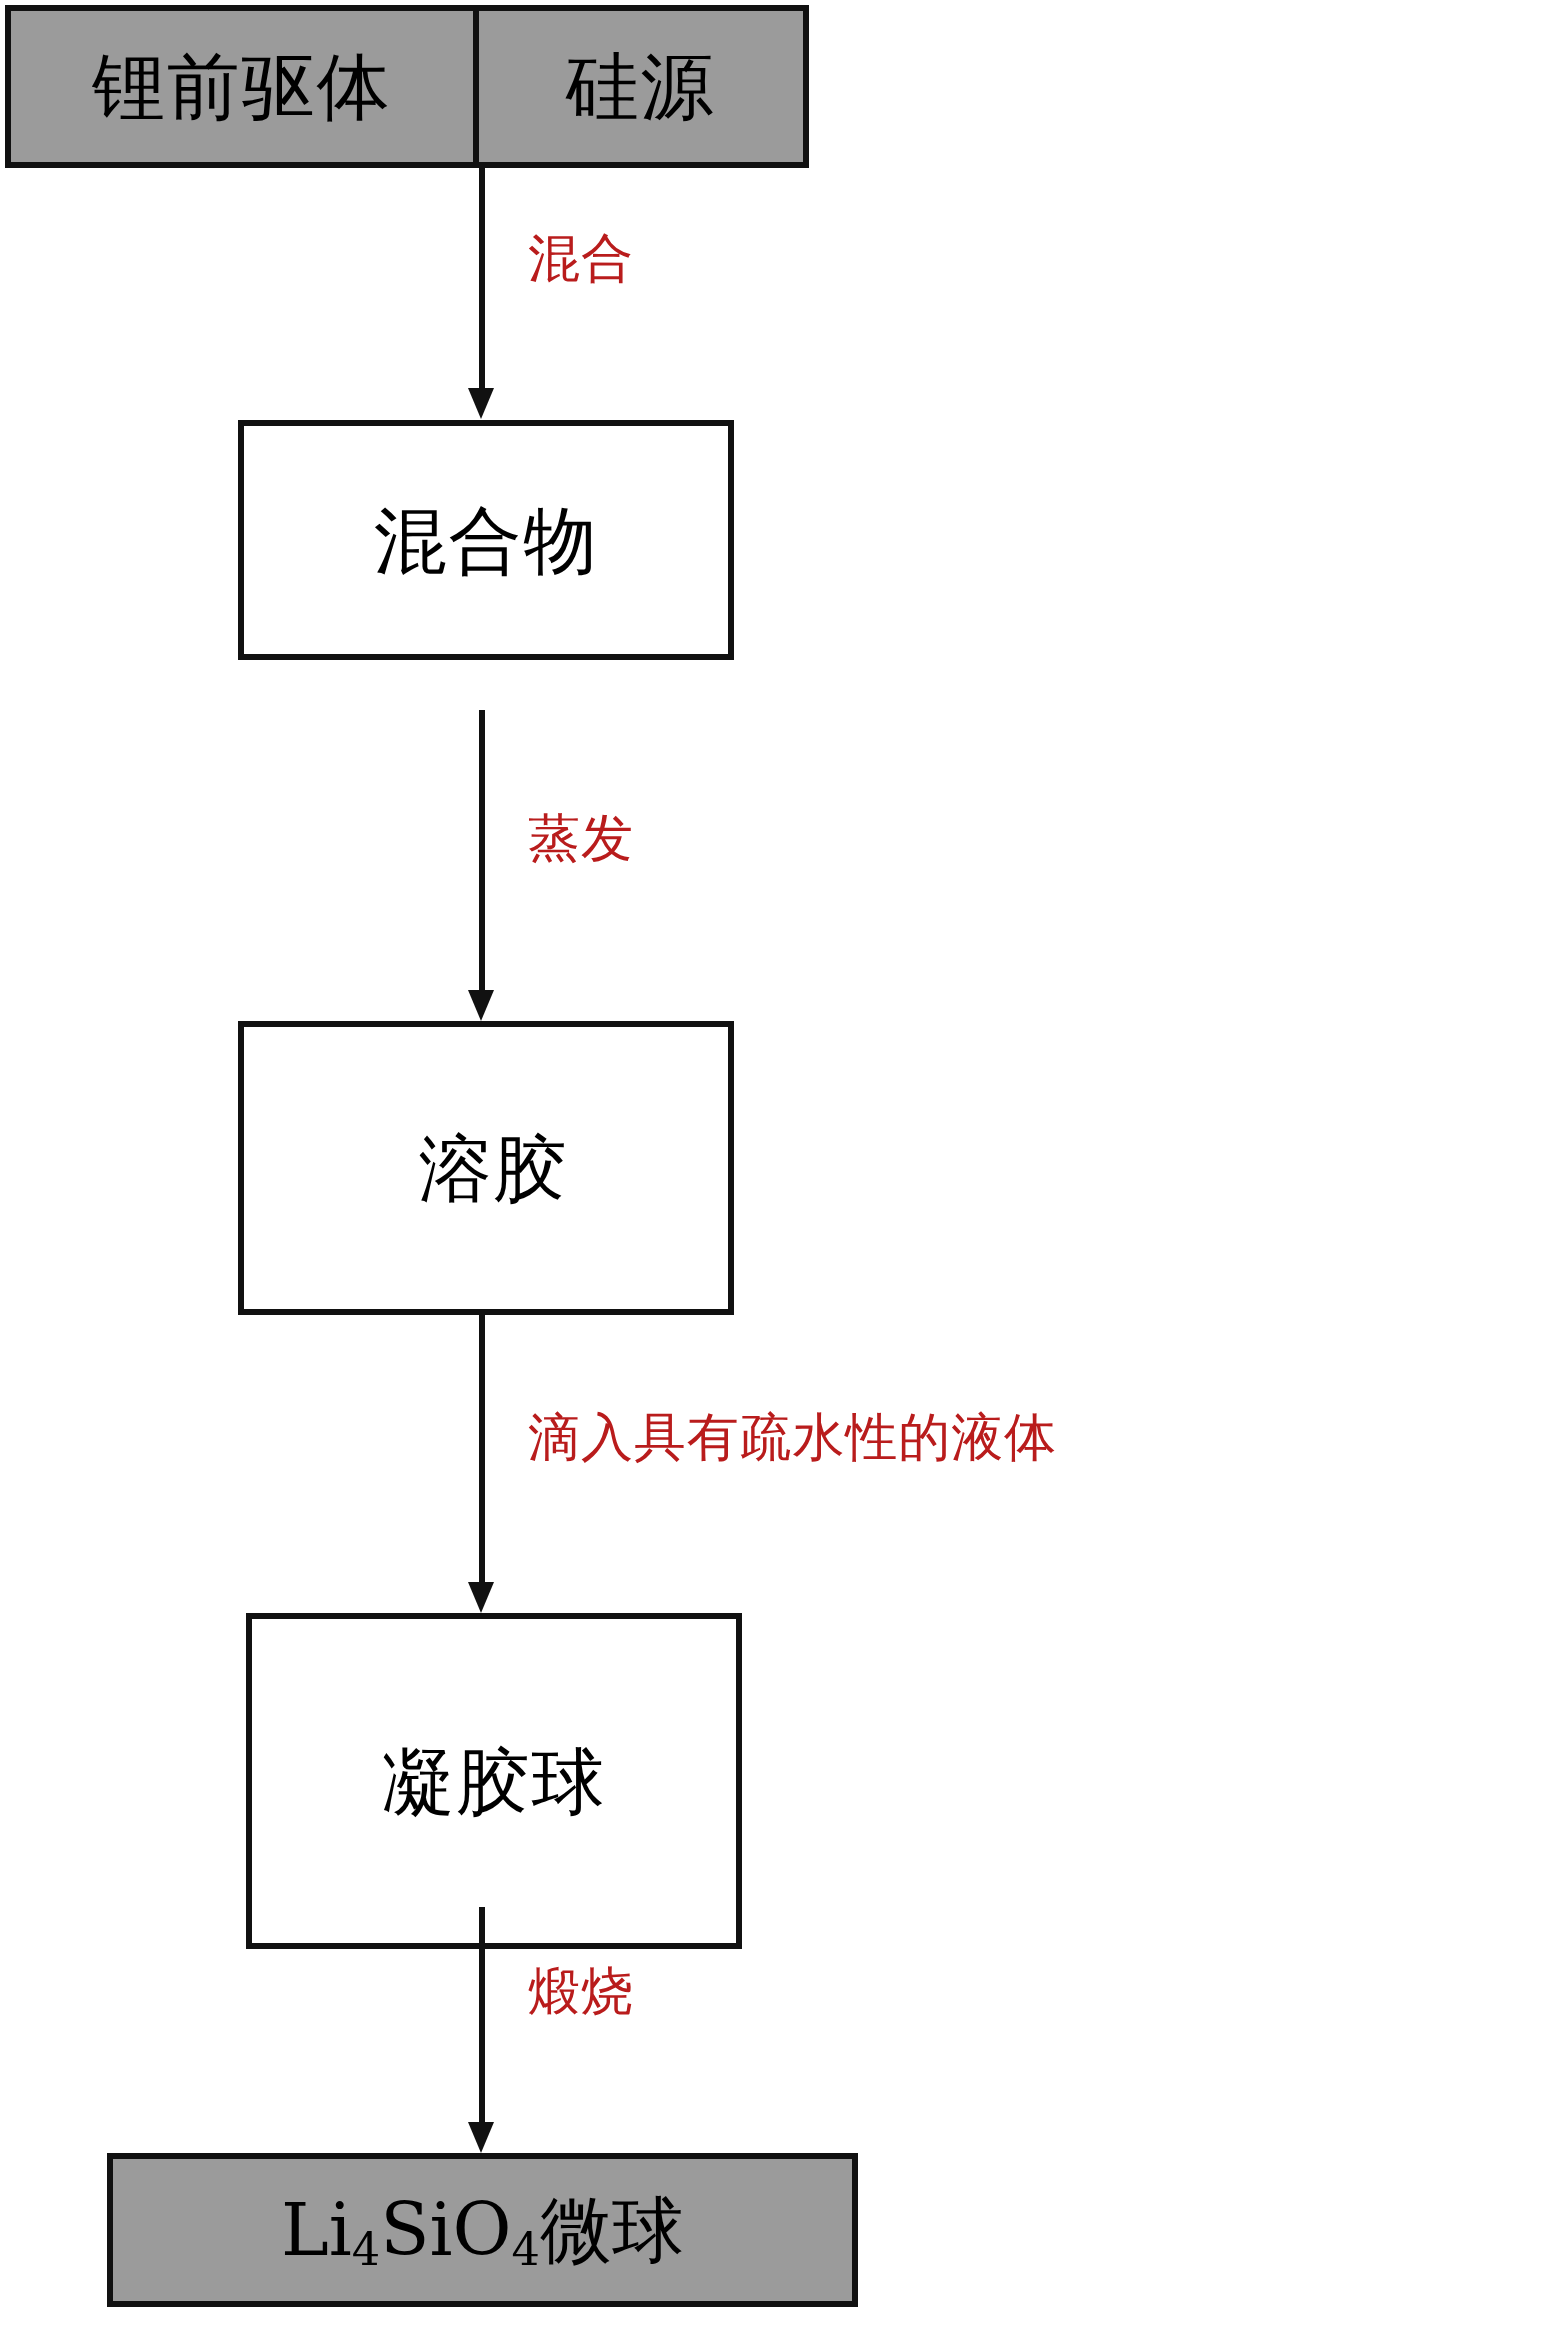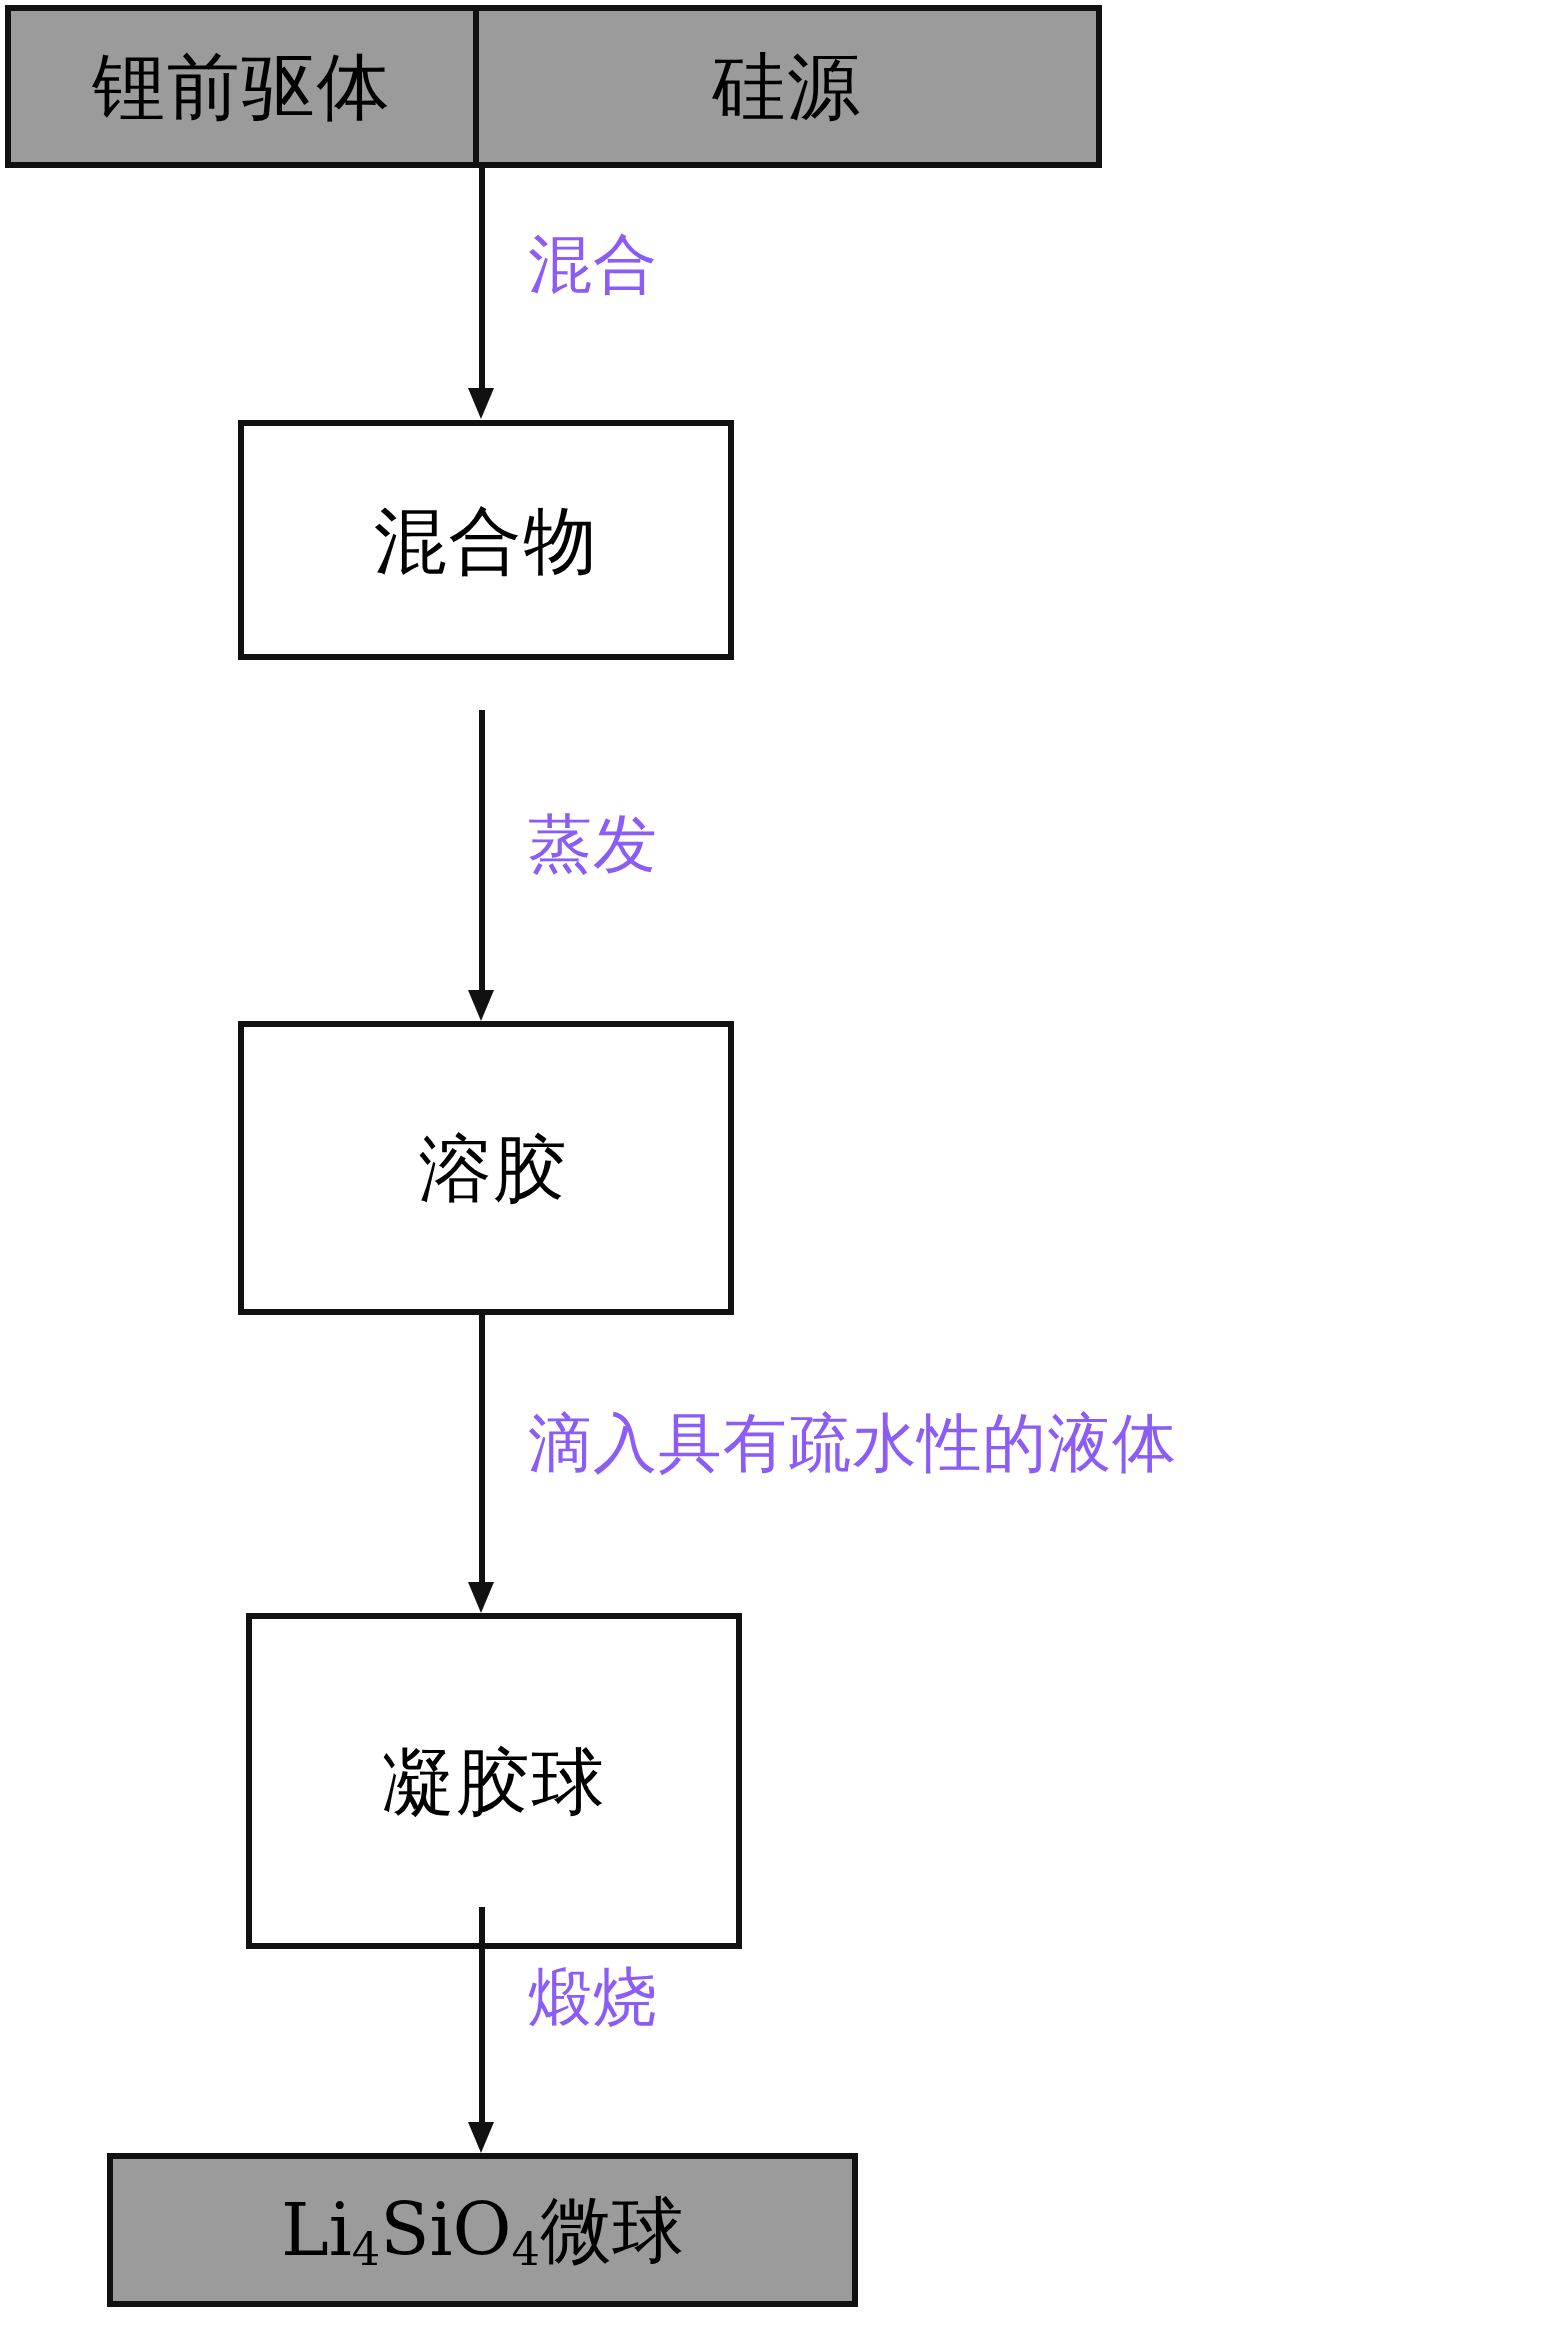--- a/index.html
+++ b/index.html
@@ -34,21 +34,21 @@
   }
   .node.shaded {
     background: #9b9b9b;
   }
 
   
   #header-row {
     position: absolute;
     left: 4.6px;
     top: 4.6px;
-    width: 1097px;
+    width: 804px;
     height: 163px;
     box-sizing: border-box;
     border: 6.4px solid #111111;
     background: #9b9b9b;
     display: flex;
   }
   #header-row .cell {
     box-sizing: border-box;
     display: flex;
     align-items: center;
@@ -84,22 +84,22 @@
     width: 0;
     height: 0;
     border-left: 13.8px solid transparent;
     border-right: 13.8px solid transparent;
     border-top: 31px solid #111111;
   }
 
   
   .edge-label {
     position: absolute;
-    color: #8b5cf6;
-    font-size: 64px;
+    color: #b91c1c;
+    font-size: 52px;
     line-height: 1;
     white-space: nowrap;
     letter-spacing: 0.9px;
   }
 
   
   .node-label {
     font-size: 73px;
     letter-spacing: 1.8px;
   }

